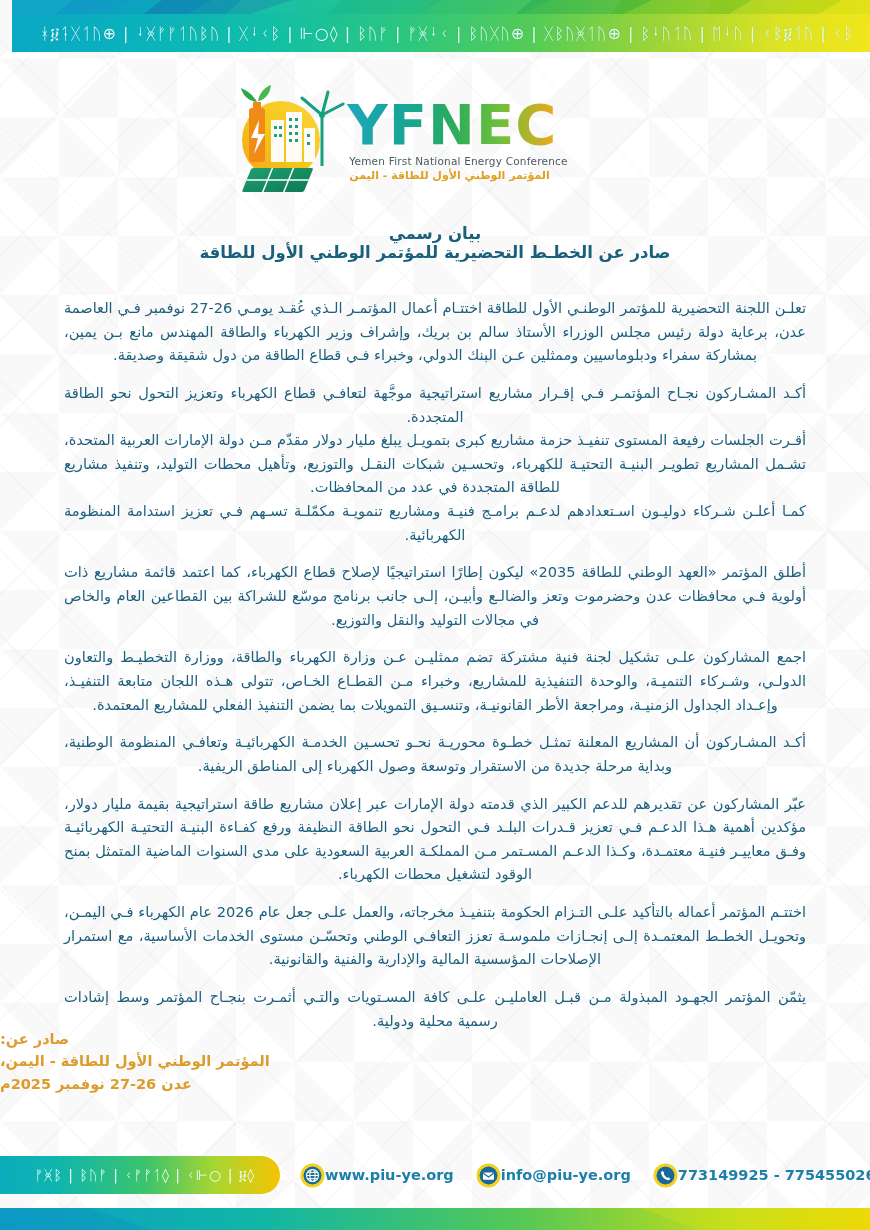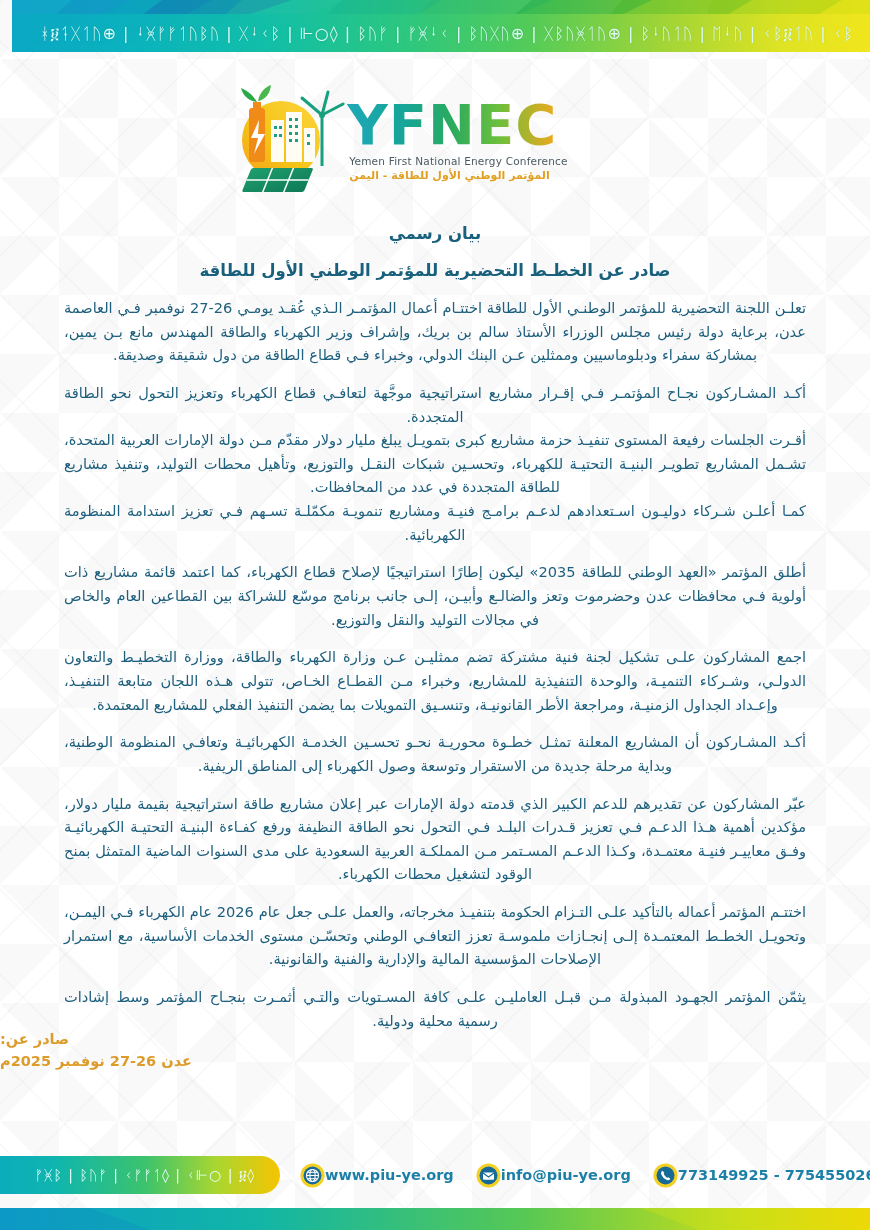--- a/index.html
+++ b/index.html
@@ -124,21 +124,21 @@
     left: 0; top: 224px;
     width: 870px;
     text-align: center;
     z-index: 2;
   }
   .doc-title {
     font-size: 16.5px;
     font-weight: bold;
     color: #19607c;
     direction: rtl;
-    margin-bottom: 18px;
+    margin-bottom: 0;
     letter-spacing: 0;
   }
   .doc-subtitle {
     font-size: 16.5px;
     font-weight: bold;
     color: #19607c;
     direction: rtl;
   }
 
   
@@ -362,20 +362,21 @@
     <p>أطلق المؤتمر «العهد الوطني للطاقة 2035» ليكون إطارًا استراتيجيًا لإصلاح قطاع الكهرباء، كما اعتمد قائمة مشاريع ذات أولوية فـي محافظات عدن وحضرموت وتعز والضالـع وأبيـن، إلـى جانب برنامج موسّع للشراكة بين القطاعين العام والخاص في مجالات التوليد والنقل والتوزيع.</p>
     <p>اجمع المشاركون علـى تشكيل لجنة فنية مشتركة تضم ممثليـن عـن وزارة الكهرباء والطاقة، ووزارة التخطيـط والتعاون الدولـي، وشـركاء التنميـة، والوحدة التنفيذية للمشاريع، وخبراء مـن القطـاع الخـاص، تتولى هـذه اللجان متابعة التنفيـذ، وإعـداد الجداول الزمنيـة، ومراجعة الأطر القانونيـة، وتنسـيق التمويلات بما يضمن التنفيذ الفعلي للمشاريع المعتمدة.</p>
     <p>أكـد المشـاركون أن المشاريع المعلنة تمثـل خطـوة محوريـة نحـو تحسـين الخدمـة الكهربائيـة وتعافـي المنظومة الوطنية، وبداية مرحلة جديدة من الاستقرار وتوسعة وصول الكهرباء إلى المناطق الريفية.</p>
     <p>عبّر المشاركون عن تقديرهم للدعم الكبير الذي قدمته دولة الإمارات عبر إعلان مشاريع طاقة استراتيجية بقيمة مليار دولار، مؤكدين أهمية هـذا الدعـم فـي تعزيز قـدرات البلـد فـي التحول نحو الطاقة النظيفة ورفع كفـاءة البنيـة التحتيـة الكهربائيـة وفـق معاييـر فنيـة معتمـدة، وكـذا الدعـم المسـتمر مـن المملكـة العربية السعودية على مدى السنوات الماضية المتمثل بمنح الوقود لتشغيل محطات الكهرباء.</p>
     <p>اختتـم المؤتمر أعماله بالتأكيد علـى التـزام الحكومة بتنفيـذ مخرجاته، والعمل علـى جعل عام 2026 عام الكهرباء فـي اليمـن، وتحويـل الخطـط المعتمـدة إلـى إنجـازات ملموسـة تعزز التعافـي الوطني وتحسّـن مستوى الخدمات الأساسية، مع استمرار الإصلاحات المؤسسية المالية والإدارية والفنية والقانونية.</p>
     <p>يثمّن المؤتمر الجهـود المبذولة مـن قبـل العامليـن علـى كافة المسـتويات والتـي أثمـرت بنجـاح المؤتمر وسط إشادات رسمية محلية ودولية.</p>
   </div>
 
   <div class="signature">
     <div>صادر عن:</div>
+    <div>المؤتمر الوطني الأول للطاقة - اليمن،</div>
     <div>عدن 26-27 نوفمبر 2025م</div>
   </div>
 
   <div class="footer">
     <svg class="footer-art" viewBox="0 0 870 88" preserveAspectRatio="none">
       <defs>
         <linearGradient id="gFoot" x1="0" y1="0" x2="1" y2="0">
           <stop offset="0%" stop-color="#0aa0c8"></stop>
           <stop offset="25%" stop-color="#10b3ad"></stop>
           <stop offset="50%" stop-color="#3cc36c"></stop>

